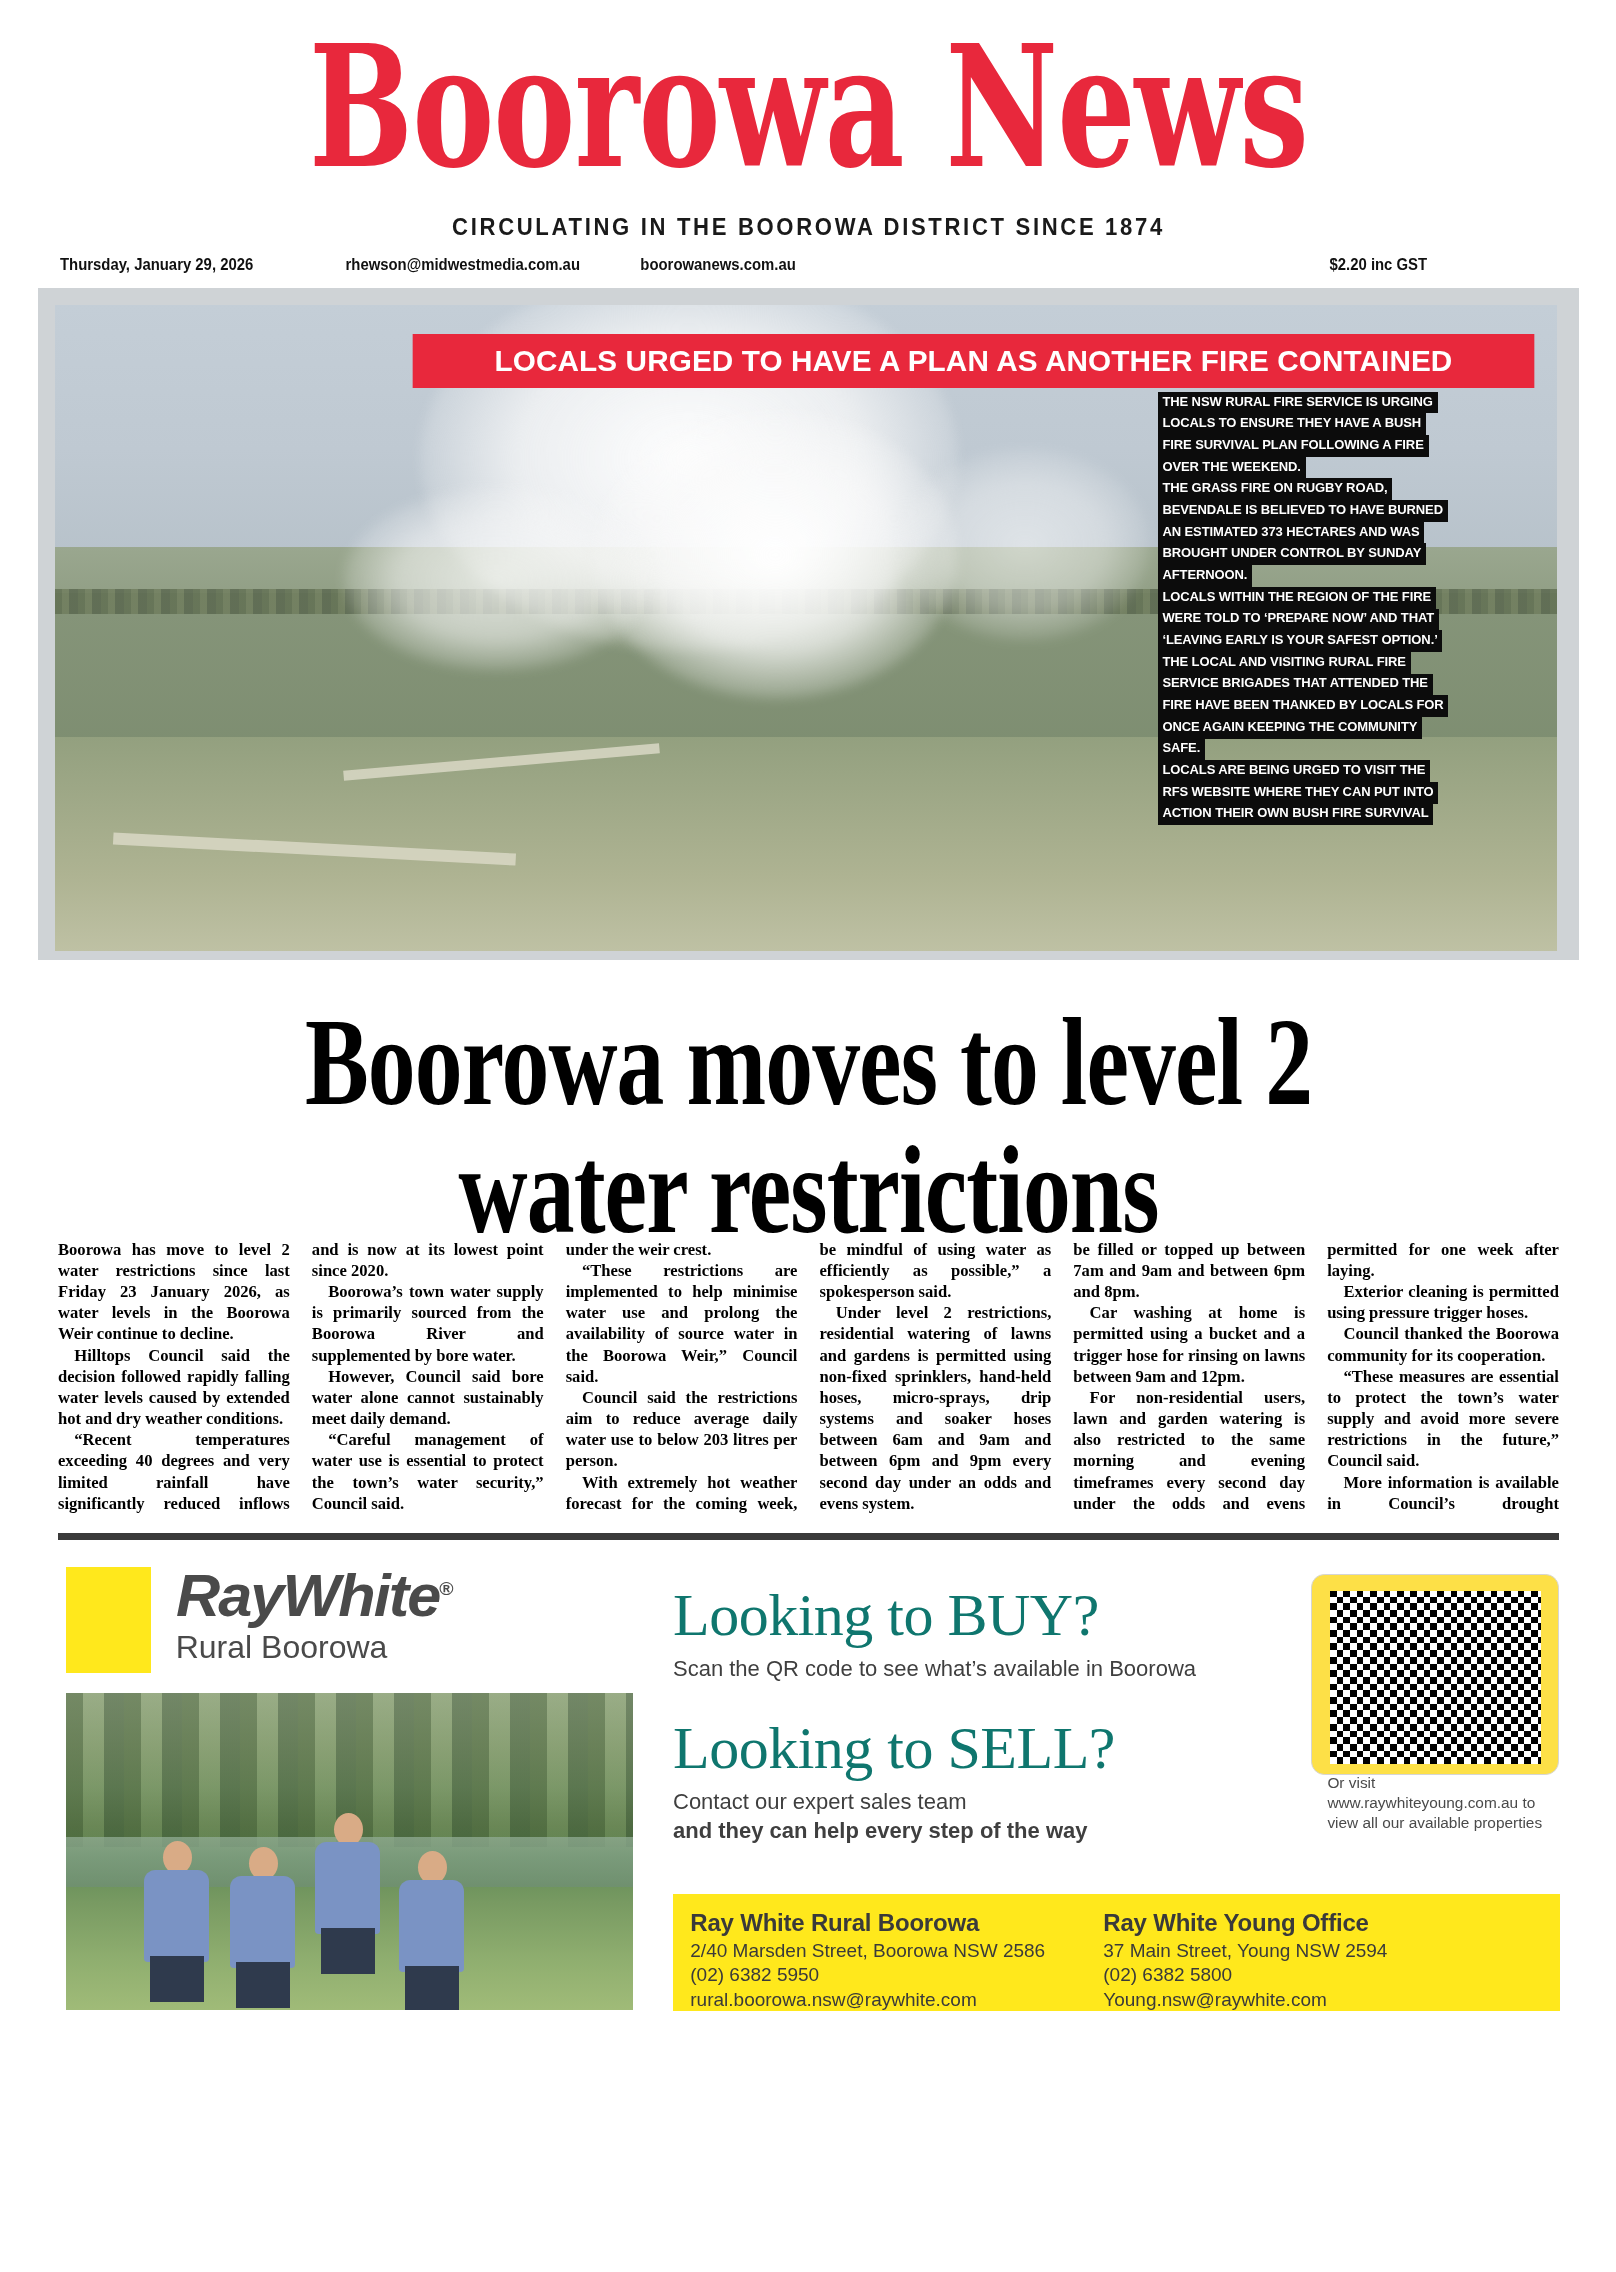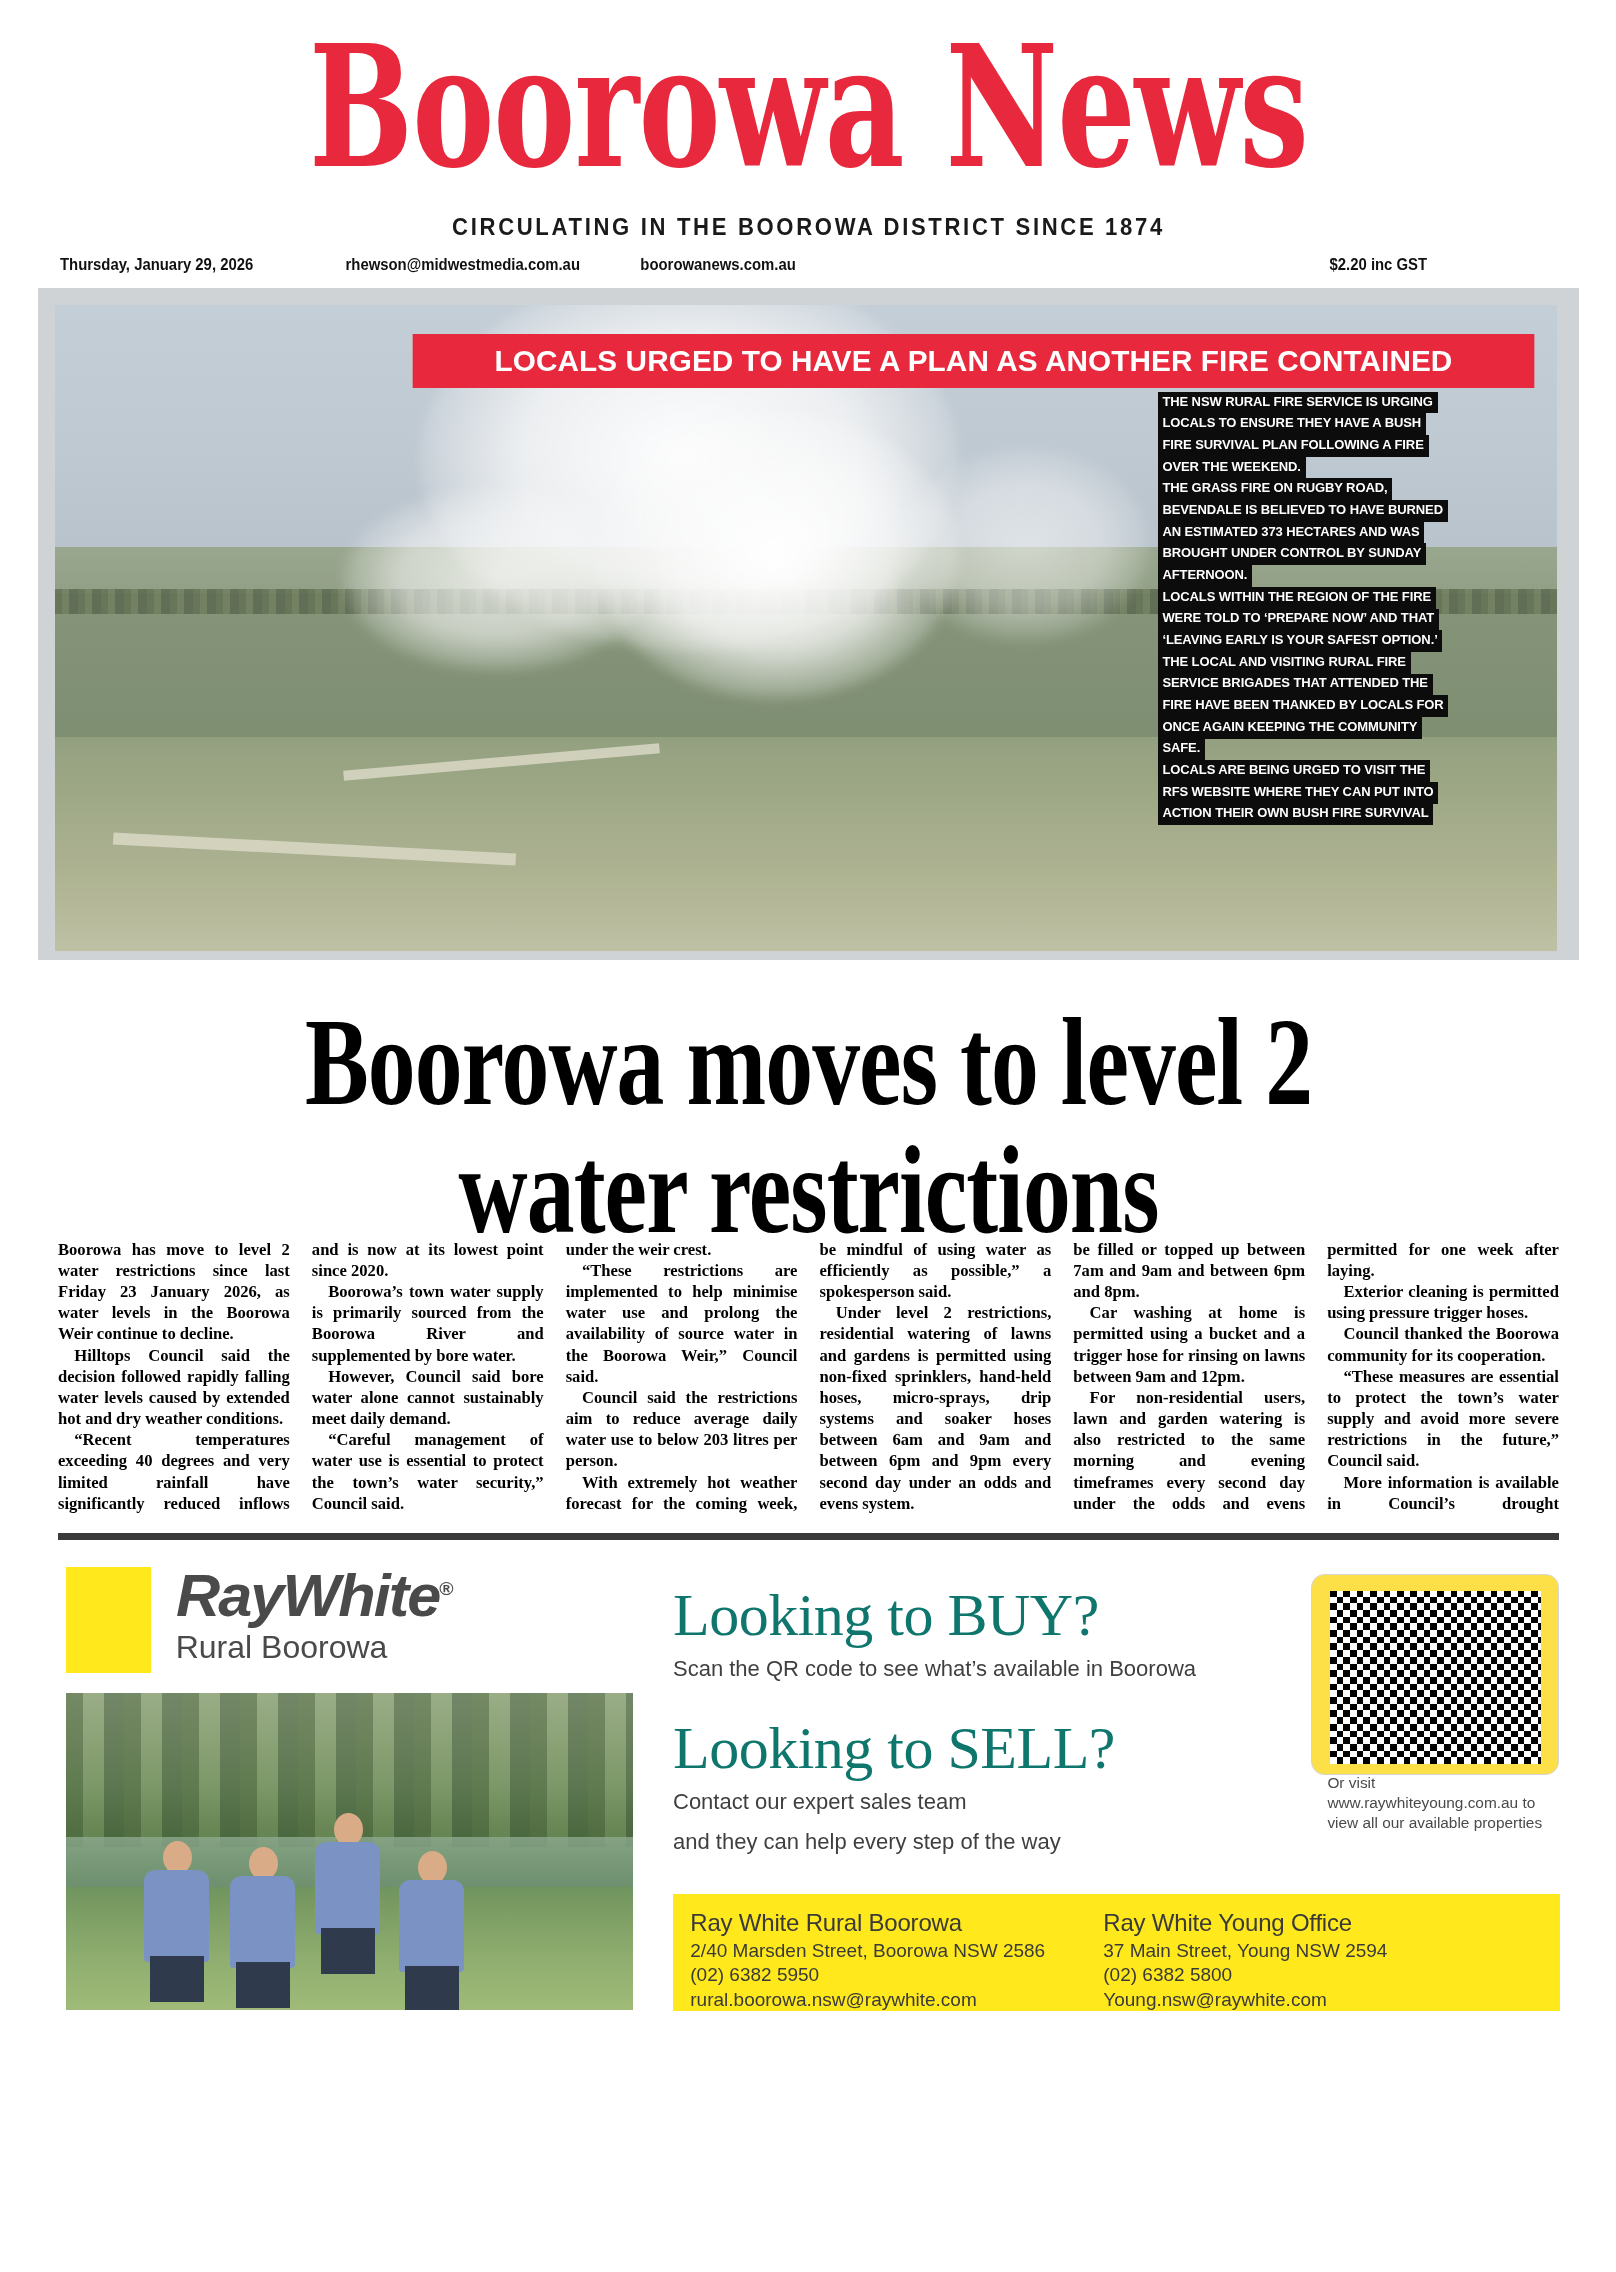--- a/index.html
+++ b/index.html
@@ -295,21 +295,21 @@
   .ad-footer {
     position:absolute; left:615px; bottom:0;
     width:887px; height:117px;
     background:#ffe81c;
     display:flex;
     padding:15.4px 0 0 17.3px;
     box-sizing:border-box;
   }
   .ad-office { width:413px; color:#3a3a3a; }
   .ad-office .name {
-    font-weight:normal; font-size:24px; margin-bottom:1.9px; letter-spacing:-0.2px;
+    font-weight:bold; font-size:24px; margin-bottom:1.9px; letter-spacing:-0.2px;
   }
   .ad-office .line { font-size:19px; line-height:1.28; }
 </style>
 </head>
 <body>
 
 <div class="page">
 
   <div class="masthead">
     <div class="masthead-wrap">
@@ -455,21 +455,21 @@
         <div class="legs"></div>
       </div>
     </div>
 
     <div class="ad-copy">
       <div class="ad-head">Looking to BUY?</div>
       <div class="ad-sub">Scan the QR code to see what’s available in Boorowa</div>
       <div class="ad-gap"></div>
       <div class="ad-head">Looking to SELL?</div>
       <div class="ad-sub">Contact our expert sales team</div>
-      <div class="ad-sub" style="margin-top:11px;">and they can help every step of the way</div>
+      <div class="ad-sub" style="margin-top:0;font-weight:bold;">and they can help every step of the way</div>
     </div>
 
     <div class="qr-panel">
       <div class="qr-code"></div>
       <div class="qr-note">Or visit www.raywhiteyoung.com.au to view all our available properties</div>
     </div>
 
     <div class="ad-footer">
       <div class="ad-office">
         <div class="name">Ray White Rural Boorowa</div>

